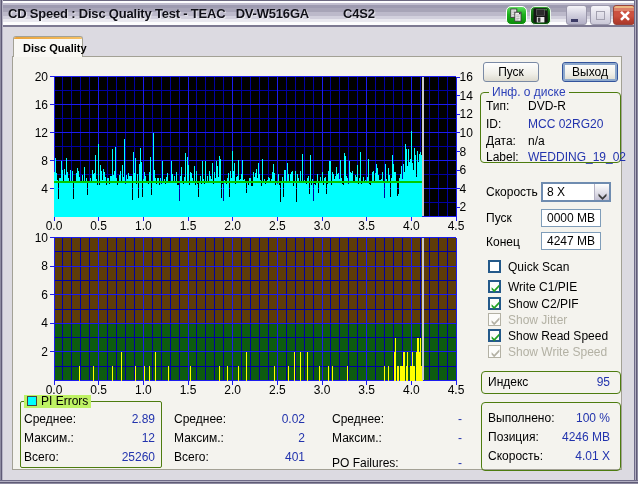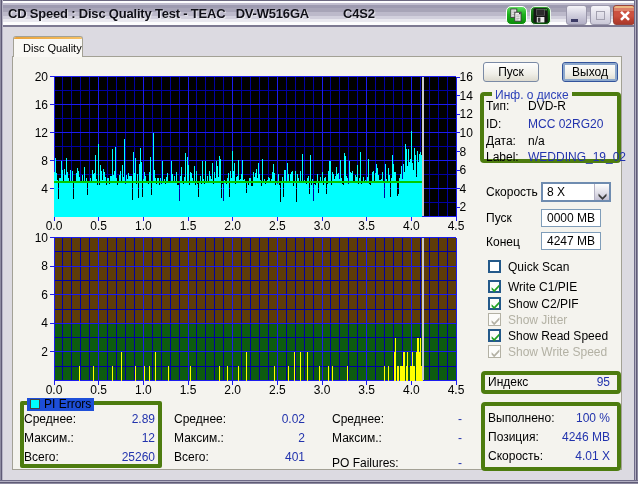--- a/index.html
+++ b/index.html
@@ -20,24 +20,24 @@
 #bmin { left:566px; background:linear-gradient(180deg,#f4f3f8,#d4d2e0 45%,#b1aec5); }
 #bmin i { position:absolute; left:4px; top:13px; width:7px; height:3px; background:#3c3b66; }
 #bmax { left:590px; background:linear-gradient(180deg,#f7f6fa,#e2e0ea 45%,#cbc9d8); }
 #bmax i { position:absolute; left:5px; top:5px; width:9px; height:9px; border:1px solid #a3a1b0; }
 #bclose { left:613px; width:22px; background:linear-gradient(180deg,#ecb883 0 2px,#dd8168 2px 5px,#cc5140 5px 55%,#bc4231 75%,#aa382b); border-color:#9b4438; }
 #page { position:absolute; left:12px; top:56px; width:610px; height:414px; background:#f4f3ee;
   border:1px solid #a3a195; }
 #tab { position:absolute; left:13px; top:36px; width:70px; height:21px; background:#f9f8f4;
   border:1px solid #a3a195; border-bottom:none; border-radius:3px 3px 0 0; z-index:5; }
 #tab i { position:absolute; left:0; right:0; top:0; height:2px; background:linear-gradient(90deg,#e9a23b,#f5c064); border-radius:3px 3px 0 0; }
-#tab span { position:absolute; left:9px; top:5px; font-size:11px; color:#000; white-space:nowrap; }
-.gb { position:absolute; border:4px solid #4d7c0f; border-radius:4px; }
+#tab span { position:absolute; left:9px; top:5px; font-size:11px; color:#000; white-space:nowrap;font-weight:bold; }
+.gb { position:absolute; border:1px solid #4d7c0f; border-radius:4px; }
 .gbt { position:absolute; top:-7px; left:8px; background:#f4f3ee; padding:0 3px; font-size:12px; color:#2d41b8; line-height:13px; }
-.gbt2 { position:absolute; top:-7px; background:#1d4ed8; padding:0 3px; font-size:12px; color:#000; line-height:13px; white-space:nowrap; }
+.gbt2 { position:absolute; top:-7px; background:#bef264; padding:0 3px; font-size:12px; color:#000; line-height:13px; white-space:nowrap; }
 .sq { display:inline-block; width:10px; height:10px; border:1px solid #444; vertical-align:-1px; margin-right:4px; }
 .lbl { position:absolute; font-size:12px; color:#000; white-space:nowrap; }
 .val { position:absolute; font-size:12px; color:#2233ad; white-space:nowrap; }
 .btn { position:absolute; width:56px; height:20px; border:1px solid #7a8aa5; border-radius:3px;
   background:linear-gradient(180deg,#fefefe,#f0efe8 60%,#dddacf); font-size:12px; color:#000;
   text-align:center; line-height:18px; }
 .cb { position:absolute; width:13px; height:13px; background:#fcfcfa; }
 .cbE { border:2px solid #24598a; }
 .cbD { border:1px solid #b3b1a4; }
 .cb svg { position:absolute; left:-1px; top:-1px; }

